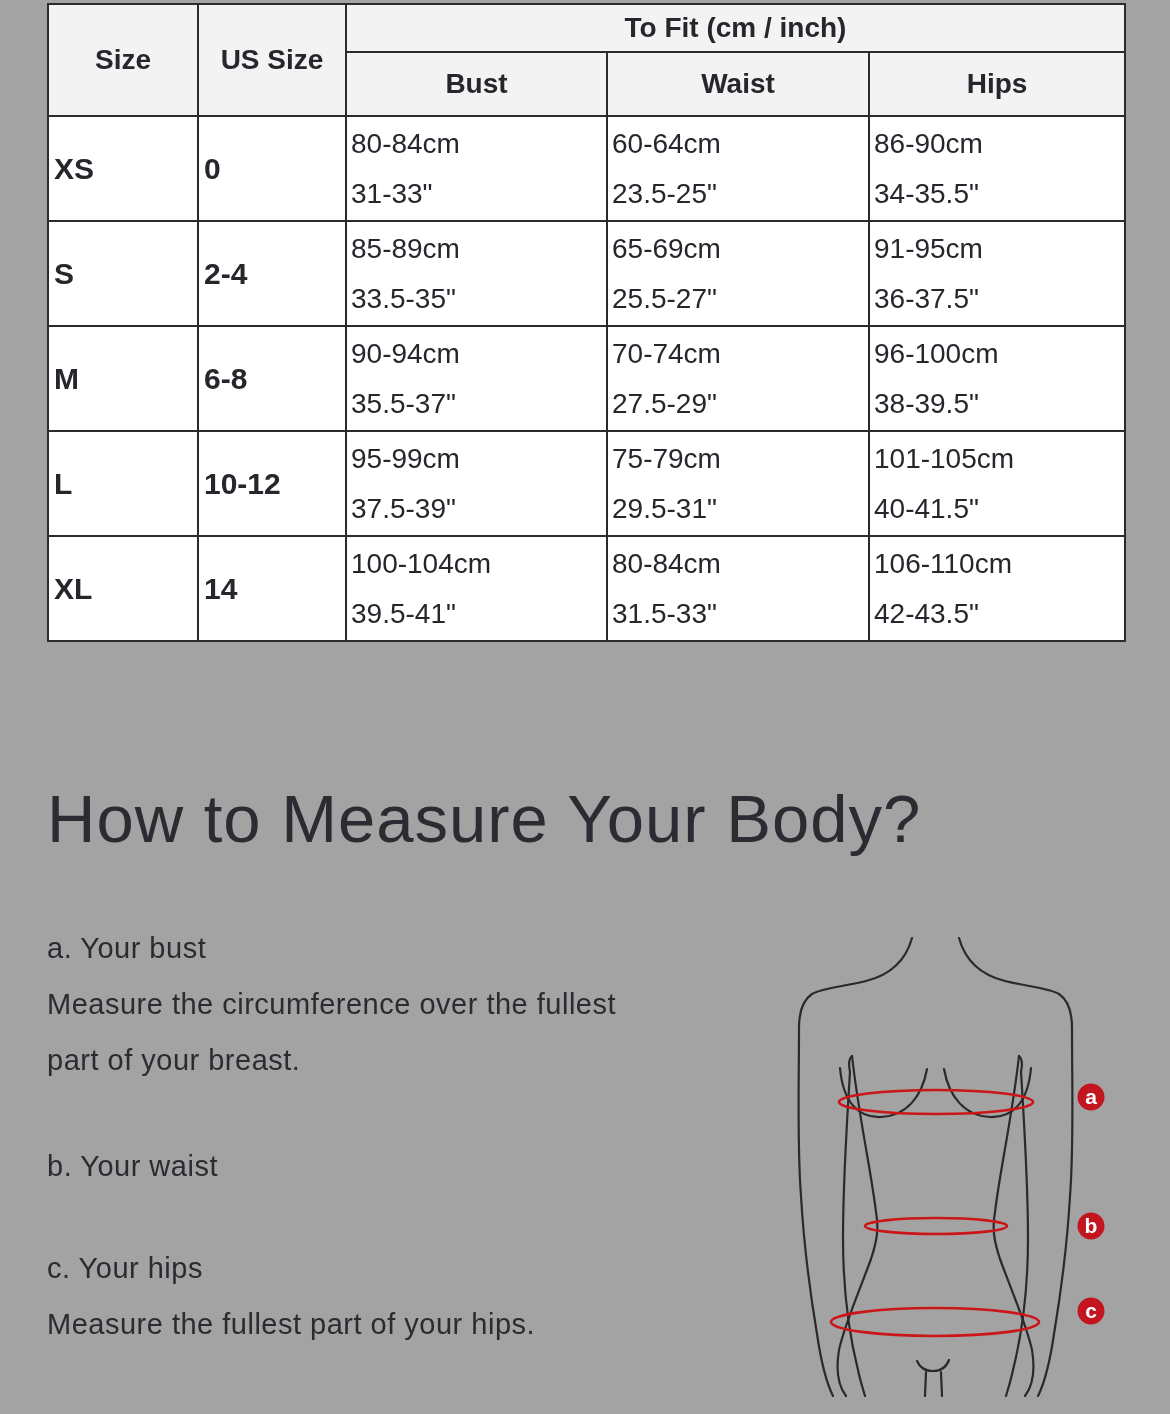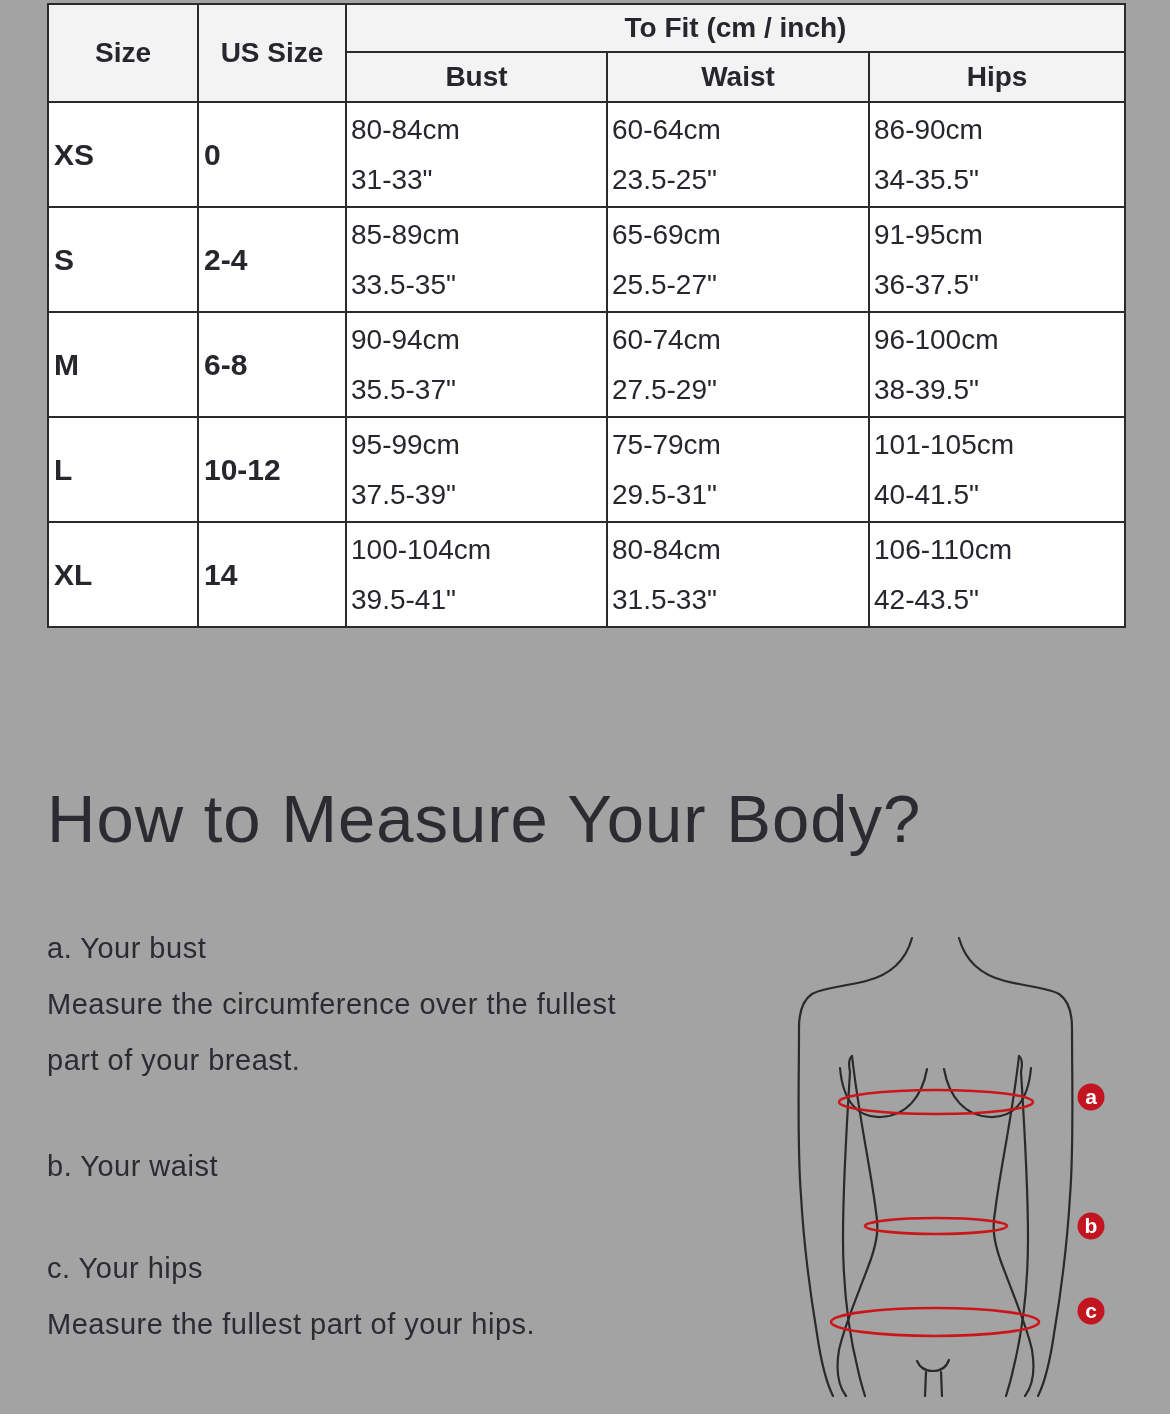--- a/index.html
+++ b/index.html
@@ -23,21 +23,21 @@
     border:2px solid #2b2b2b;
     box-sizing:border-box;
   }
   .size-chart th {
     background:#f3f3f3;
     font-size:28px; font-weight:700;
     text-align:center; padding:0;
     color:#26262d;
   }
   .size-chart tr.h1 th.tofit { height:48px; }
-  .size-chart tr.h2 th { height:50px; }
+  .size-chart tr.h2 th { height:64px; }
   .size-chart td {
     height:105px; background:#ffffff;
     vertical-align:middle;
     font-size:28px; padding:0 0 0 4px;
     color:#26262d;
   }
   .size-chart td.size-cell {
     font-weight:700; font-size:30px; padding-left:5px;
   }
   .size-chart td .m-line { line-height:50px; white-space:nowrap; }
@@ -128,21 +128,21 @@
           </td>
       </tr>
       <tr>
         <td class="size-cell">M</td>
         <td class="size-cell">6-8</td>
         <td>
             <div class="m-line">90-94cm</div>
             <div class="m-line">35.5-37"</div>
           </td>
         <td>
-            <div class="m-line">60-74cm</div>
+            <div class="m-line">70-74cm</div>
             <div class="m-line">27.5-29"</div>
           </td>
         <td>
             <div class="m-line">96-100cm</div>
             <div class="m-line">38-39.5"</div>
           </td>
       </tr>
       <tr>
         <td class="size-cell">L</td>
         <td class="size-cell">10-12</td>

